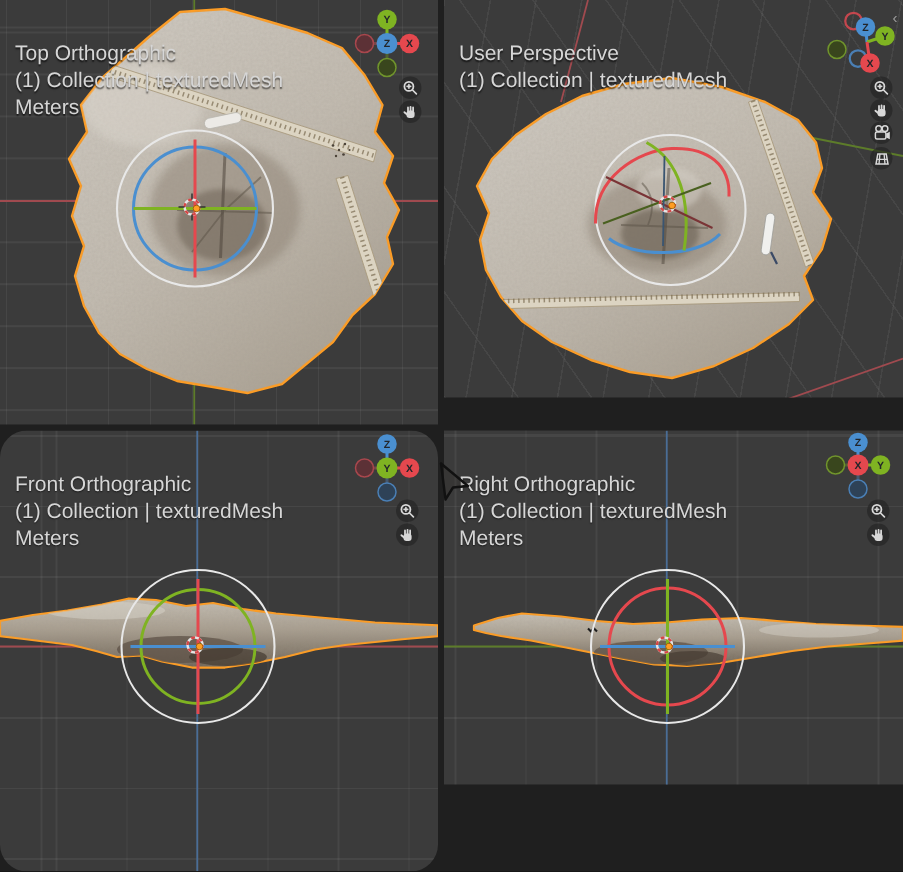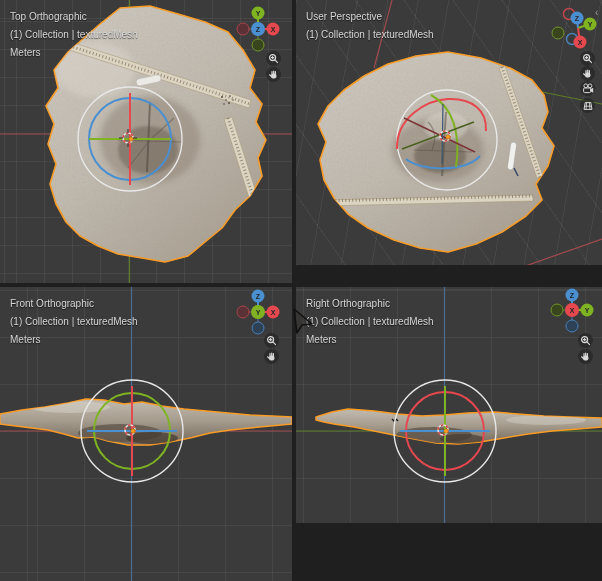--- a/index.html
+++ b/index.html
@@ -13,36 +13,36 @@
   #vp-tl{
     background-image:
       repeating-linear-gradient(to right, var(--grid-line) 0 1px, transparent 1px 28px),
       repeating-linear-gradient(to bottom, var(--grid-line) 0 1px, transparent 1px 28px);
     background-position:16px 0,0 21px;background-color:var(--viewport-bg,#3b3b3b);
   }
   #vp-bl{
     background-image:
       repeating-linear-gradient(to right, var(--grid-line) 0 1px, transparent 1px 47px),
       repeating-linear-gradient(to bottom, var(--grid-line) 0 1px, transparent 1px 47px);
-    background-position:37px 0,0 3px;background-color:var(--viewport-bg,#3b3b3b);
+    background-position:37px 0,0 3px;background-color:var(--viewport-bg,#3b3b3b);border-radius:18px;
   }
   #vp-br{
     background-image:
       repeating-linear-gradient(to right, var(--grid-line) 0 1px, transparent 1px 47px),
       repeating-linear-gradient(to bottom, var(--grid-line) 0 1px, transparent 1px 47px);
     background-position:7px 0,0 3px;background-color:var(--viewport-bg,#3b3b3b);
   }
   #vp-tr{
     background-image:
       repeating-linear-gradient(100deg, var(--grid-line) 0 1px, transparent 1px 30px),
       repeating-linear-gradient(55deg, var(--grid-line) 0 1px, transparent 1px 40px);
     background-color:var(--viewport-bg,#3b3b3b);
   }
   .scene{position:absolute;left:0;top:0;}
-  .vp-label{position:absolute;left:10px;top:8px;line-height:18px;font-size:10px;
+  .vp-label{position:absolute;left:10px;top:26px;line-height:18px;font-size:14px;
     color:var(--overlay-text,#d6d6d6);text-shadow:0 1px 1px rgba(0,0,0,.6);pointer-events:none;}
   .vbtn{position:absolute;width:15px;height:15px;border-radius:50%;
     background:rgba(34,34,34,.62);display:flex;align-items:center;justify-content:center;}
   .vbtn svg{display:block;}
   .navgiz{position:absolute;}
   .navgiz text{font-size:7px;font-weight:bold;fill:#23262a;text-anchor:middle;}
   .side-arrow{position:absolute;color:#9a9a9a;font-size:10px;line-height:10px;}
   .mouse-cursor{position:absolute;left:291px;top:306px;z-index:50;pointer-events:none;}
 </style>
 </head>

